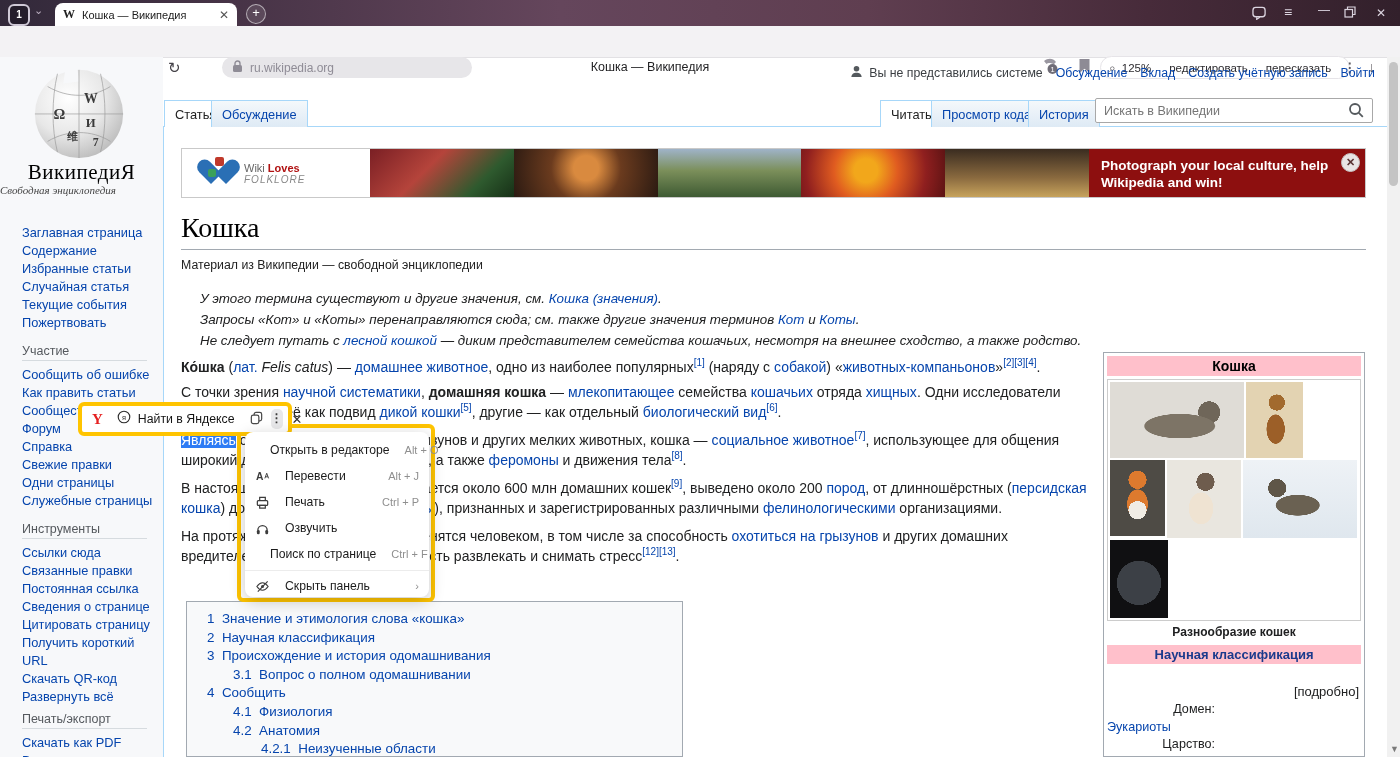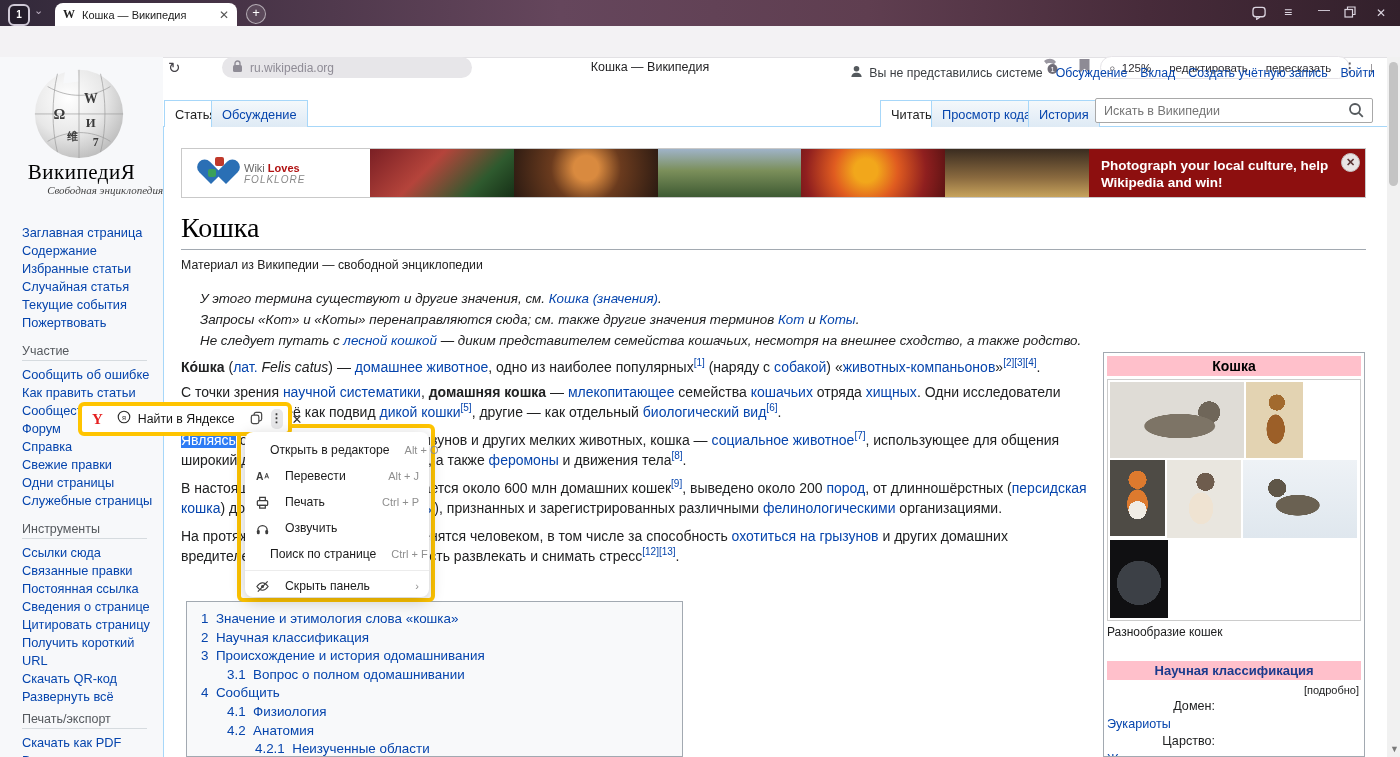--- a/index.html
+++ b/index.html
@@ -37,21 +37,21 @@
   #zoomico{color:#5c5a60;font-size:12px;}
   #dots3{color:#5c5a60;font-size:13px;font-weight:bold;}
   
   #sidebg{left:0;top:57px;width:163px;height:700px;background:#f7f8fa;}
   #contentline{left:163px;top:127px;width:1px;height:630px;background:#a7d7f9;}
   #tabsline{left:163px;top:126px;width:1224px;height:1px;background:#a7d7f9;}
   
   #wlogo{left:30px;top:62px;}
   #wordmark{left:0px;top:160px;width:163px;text-align:center;font-family:"Liberation Serif",serif;
     font-size:21px;color:#000;letter-spacing:.5px;}
-  #wordsub{left:0px;top:184px;width:163px;text-align:right;font-family:"Liberation Serif",serif;
+  #wordsub{left:0px;top:184px;width:163px;text-align:left;font-family:"Liberation Serif",serif;
     font-style:italic;font-size:11px;color:#444;}
   
   .sblist{left:22px;width:138px;font-size:12.8px;line-height:18px;}
   .sblist a{display:block;color:#0645ad;}
   .sbhead{left:22px;width:125px;font-size:12.5px;color:#55595e;border-bottom:1px solid #d6dbdf;padding-bottom:2px;}
   
   #personal{left:0;top:65px;width:1375px;display:flex;justify-content:flex-end;align-items:center;
     gap:13px;font-size:12.3px;color:#3a3e42;}
   #personal a{color:#0645ad;}
   
@@ -84,33 +84,33 @@
   #artsub{left:181px;top:258px;font-size:12.3px;color:#222;}
   .hatnotes{left:200px;top:288px;width:890px;font-style:italic;font-size:13.4px;line-height:21px;color:#202122;}
   .para{left:181px;width:906px;font-size:14px;line-height:20px;color:#202122;}
   .seg-link{color:#0645ad;}
   .seg-bold{font-weight:bold;}
   .seg-italic{font-style:italic;}
   .seg-ref{color:#0645ad;font-size:10px;vertical-align:super;line-height:10px;}
   .seg-sel{background:#2e7cf5;color:#fff;}
   
   #toc{left:186px;top:601px;width:497px;height:156px;border:1px solid #a2a9b1;background:#f8f9fa;
-    box-sizing:border-box;padding:8px 14px;font-size:13.4px;line-height:18.6px;overflow:hidden;}
+    box-sizing:border-box;padding:8px 20px;font-size:13.4px;line-height:18.6px;overflow:hidden;}
   #toc a{color:#0645ad;}
   .ind0{margin-left:0;}  .ind1{margin-left:26px;}  .ind2{margin-left:54px;}
   
   #infobox{left:1103px;top:352px;width:262px;height:405px;border:1px solid #a2a9b1;background:#fff;
     box-sizing:border-box;padding:3px;overflow:hidden;}
   .pinkhead{background:#ffc0cb;text-align:center;font-weight:bold;padding:2px 0;}
   #ibtitle{font-size:14px;color:#000;}
   #photogrid{margin-top:3px;border:1px solid #ccc;padding:2px;display:flex;flex-wrap:wrap;gap:2px;background:#fff;}
   .cat{box-sizing:border-box;}
-  #ibcaption{font-size:12px;color:#202122;padding:4px 0 22px;}
+  #ibcaption{text-align:center;font-size:12px;color:#202122;padding:4px 0 6px;font-weight:bold;}
   #ibclass{font-size:13px;color:#1b3a8c;}
-  #ibdetail{text-align:right;font-size:11px;color:#202122;padding:4px 2px 2px;}
+  #ibdetail{text-align:right;font-size:13px;color:#202122;padding:20px 2px 2px;}
   .tax-row{display:flex;font-size:12.6px;line-height:17.6px;flex-direction:column;}
   .tax-label{width:108px;text-align:right;color:#202122;margin-right:4px;}
   .tax-val.link{color:#0645ad;}
   
   .hl{border:4px solid #ffc400;border-radius:6px;box-sizing:border-box;}
   #selpopup{left:78px;top:402px;width:214px;height:34px;background:#fff;display:flex;align-items:center;
     padding:0 6px 0 10px;gap:7px;z-index:30;}
   #selpopup .ylogo{color:#e52020;font-family:"Liberation Serif",serif;font-weight:bold;font-size:15px;}
   #selpopup .vdiv{width:1px;height:16px;background:#e4e4e4;}
   #selpopup .findtxt{font-size:12.3px;color:#141414;white-space:nowrap;}

